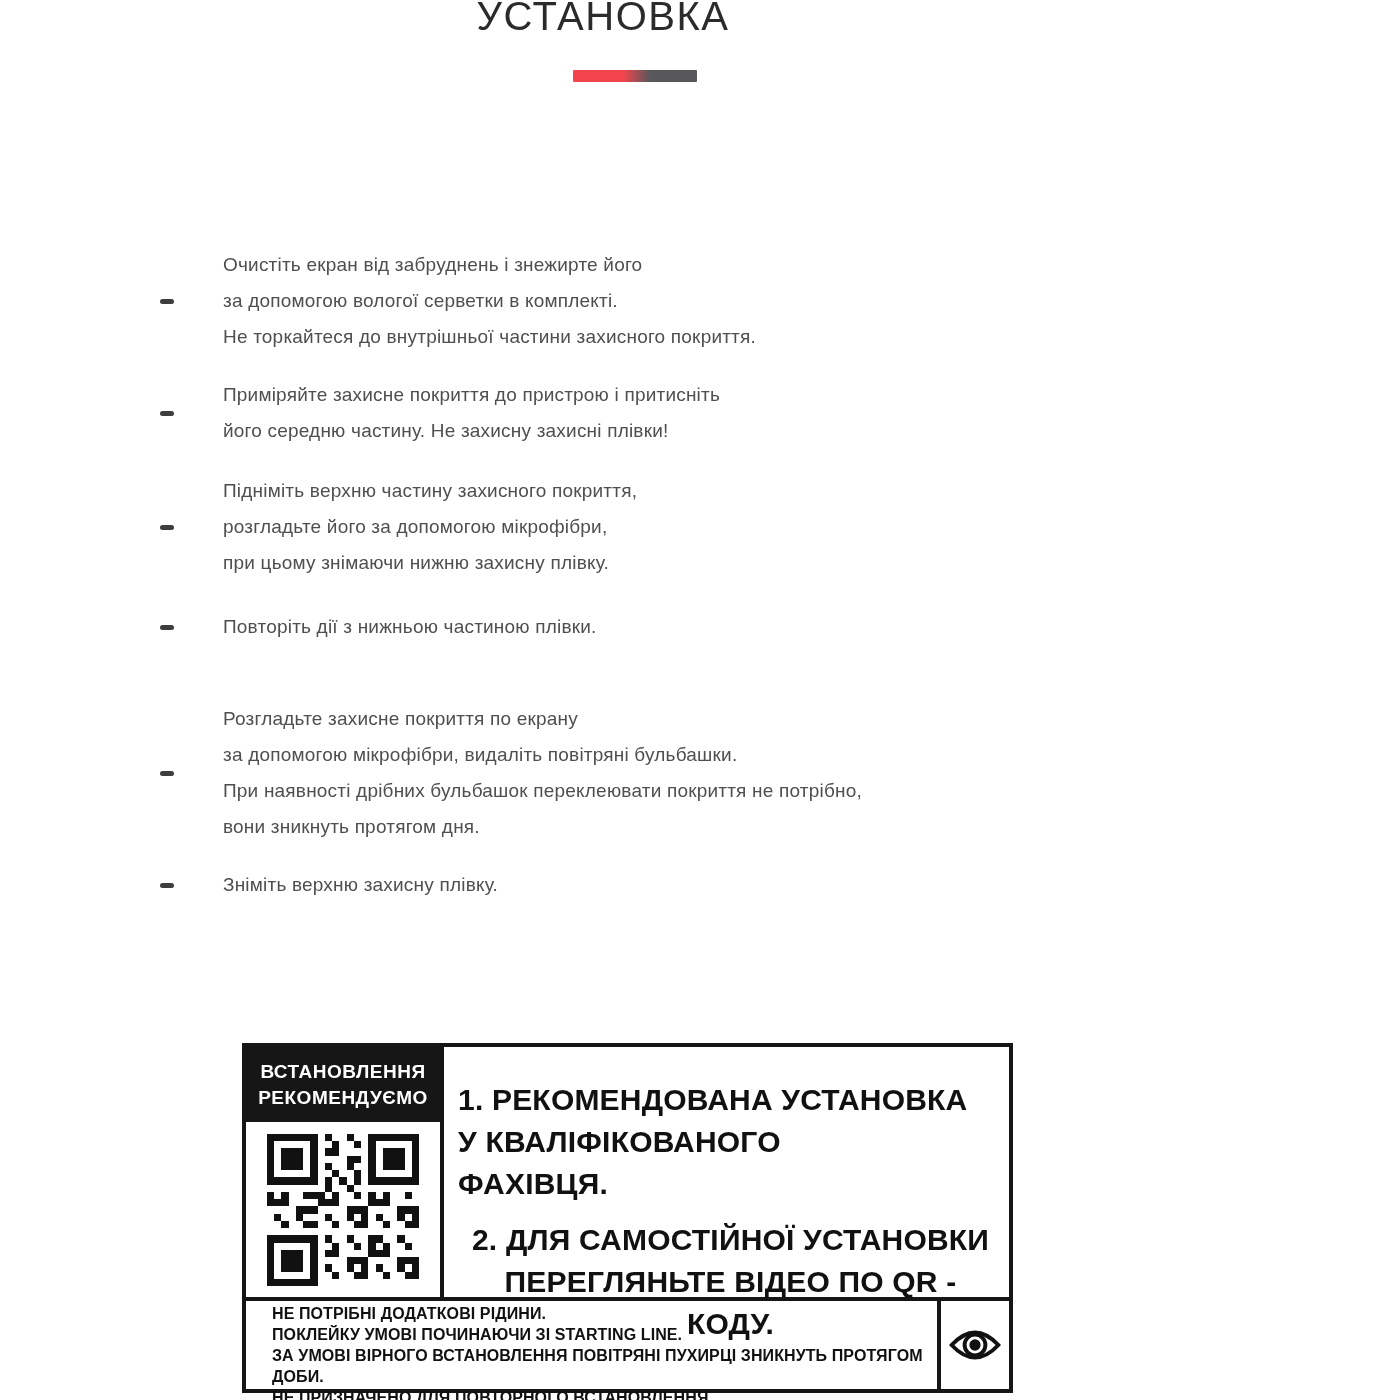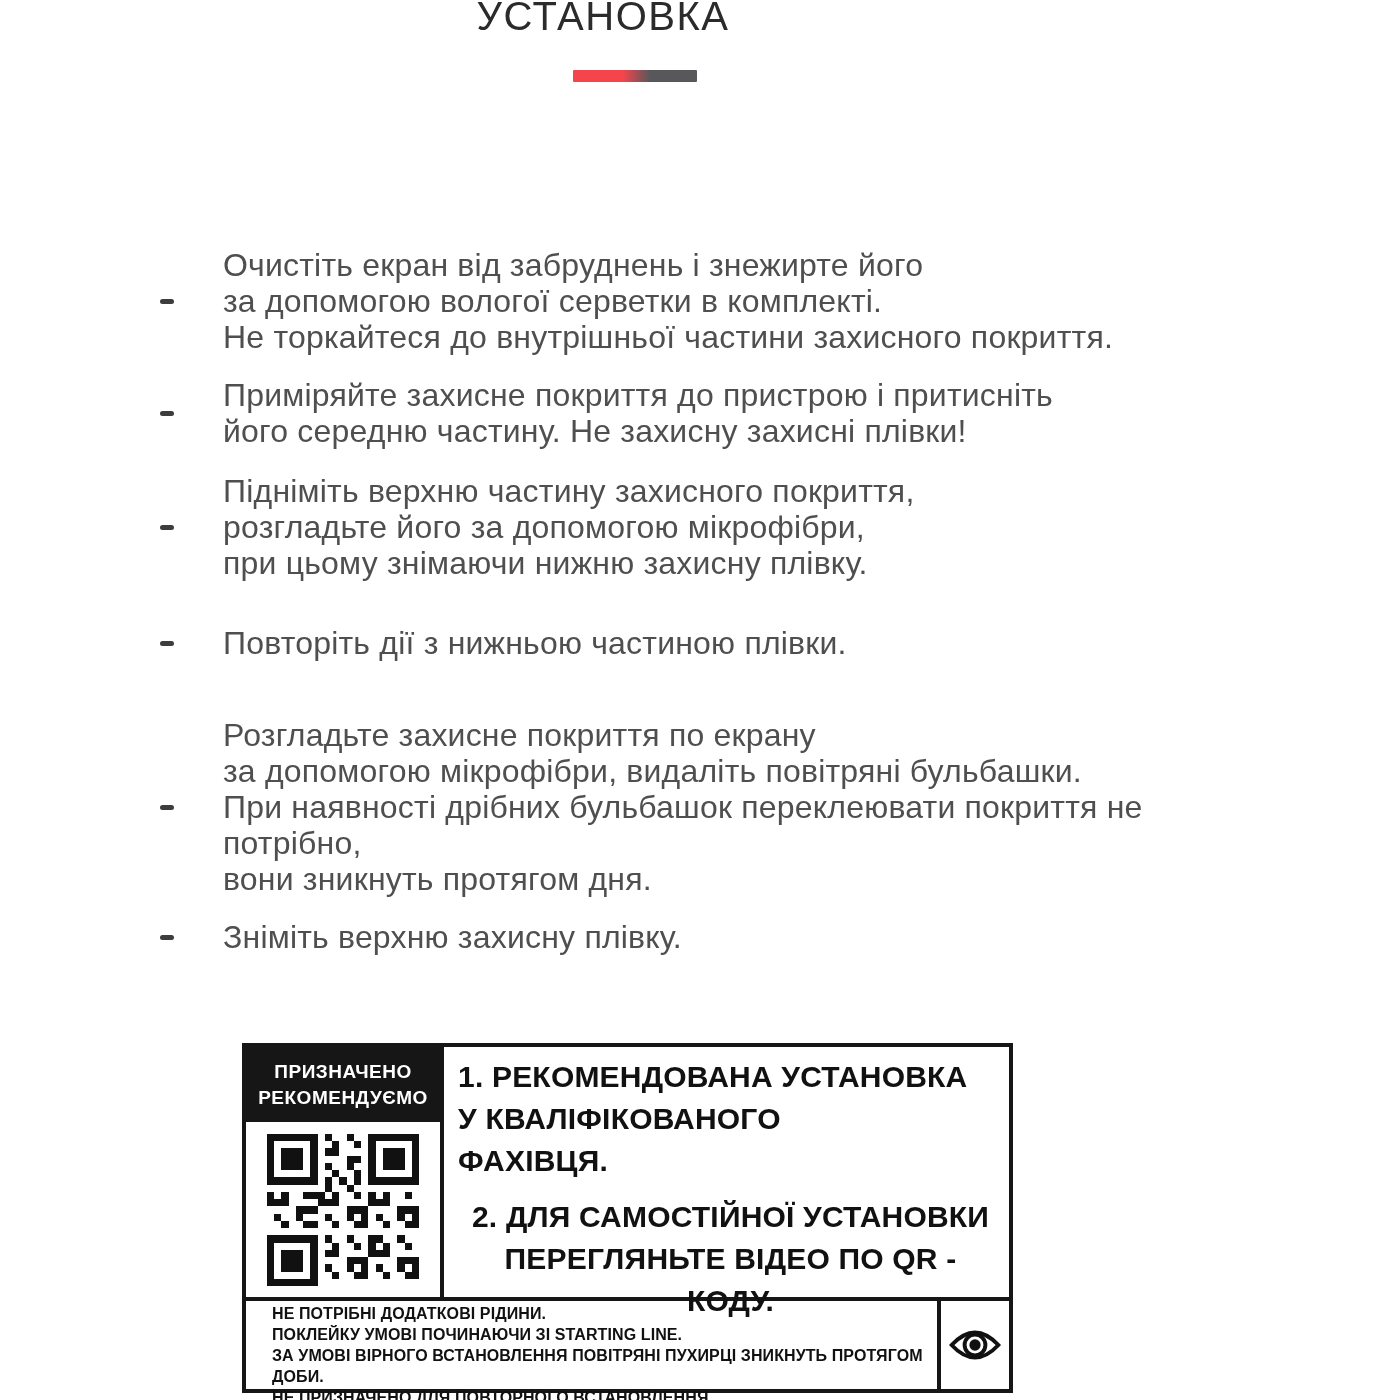--- a/index.html
+++ b/index.html
@@ -20,45 +20,45 @@
     position:absolute;left:573px;top:70px;width:124px;height:12px;
     background:linear-gradient(90deg,#f4454d 0%,#f4454d 40%,#58585a 62%,#58585a 100%);
     border-radius:1px;
   }
 
   
   .list{position:absolute;left:160px;top:247px;width:1090px;}
   .item{display:flex;}
   .item.m1{margin-bottom:22px;}
   .item.m2{margin-bottom:24px;}
-  .item.m3{margin-bottom:44px;}
+  .item.m3{margin-bottom:28px;}
   .item.m4{margin-bottom:56px;}
   .item.m5{margin-bottom:22px;}
   .dash-col{width:63px;flex:none;display:flex;align-items:center;}
   .dash{display:block;width:14px;height:5px;background:#3d3d3d;border-radius:2.5px;}
   .item-text{
-    font-size:32px;line-height:36px;color:#4f4f4f;
+    font-size:19px;line-height:36px;color:#4f4f4f;
     white-space:pre-line;letter-spacing:0.2px;
   }
 
   
   .rec-box{
     position:absolute;left:242px;top:1043px;width:771px;height:350px;
     border:4px solid #161616;box-sizing:border-box;
     display:flex;flex-direction:column;background:#fff;
   }
   .rec-top{display:flex;height:250px;border-bottom:4px solid #161616;flex:none;}
   .rec-left{width:194px;flex:none;border-right:4px solid #161616;display:flex;flex-direction:column;}
   .rec-header{
     height:75px;flex:none;background:#161616;color:#ffffff;
     display:flex;flex-direction:column;justify-content:center;align-items:center;
     font-weight:bold;font-size:19px;line-height:26px;letter-spacing:0.5px;text-align:center;
   }
   .qr-wrap{flex:1;display:flex;align-items:center;justify-content:center;}
-  .rec-right{flex:1;padding:9px 6px 0 14px;box-sizing:border-box;}
+  .rec-right{flex:1;padding:32px 6px 0 14px;box-sizing:border-box;}
   .rec-point{
     font-size:30px;line-height:42px;font-weight:bold;color:#111;
     white-space:pre-line;letter-spacing:0.2px;
   }
   .rec-point.p2{margin-top:14px;text-align:center;}
   .rec-bottom{flex:1;display:flex;min-height:0;}
   .rec-notes{flex:1;padding:2px 0 14px 26px;box-sizing:border-box;}
   .note-line{font-size:16px;line-height:21px;font-weight:bold;color:#111;letter-spacing:0.1px;}
   .rec-eye{
     width:68px;flex:none;border-left:4px solid #161616;
@@ -117,21 +117,21 @@
           <span class="dash"></span>
         </div>
       <div class="item-text">Зніміть верхню захисну плівку.</div>
     </div>
   </div>
 
   <div class="rec-box">
     <div class="rec-top">
       <div class="rec-left">
         <div class="rec-header">
-          <div>ПРИЗНАЧЕНО</div>
+          <div>ВСТАНОВЛЕННЯ</div>
           <div>РЕКОМЕНДУЄМО</div>
         </div>
         <div class="qr-wrap">
           <svg id="qr-svg" width="152" height="152" viewBox="0 0 21 21" shape-rendering="crispEdges">
               <rect x="0" y="0" width="1" height="1" fill="#111"></rect>
               <rect x="1" y="0" width="1" height="1" fill="#111"></rect>
               <rect x="2" y="0" width="1" height="1" fill="#111"></rect>
               <rect x="3" y="0" width="1" height="1" fill="#111"></rect>
               <rect x="4" y="0" width="1" height="1" fill="#111"></rect>
               <rect x="5" y="0" width="1" height="1" fill="#111"></rect>

